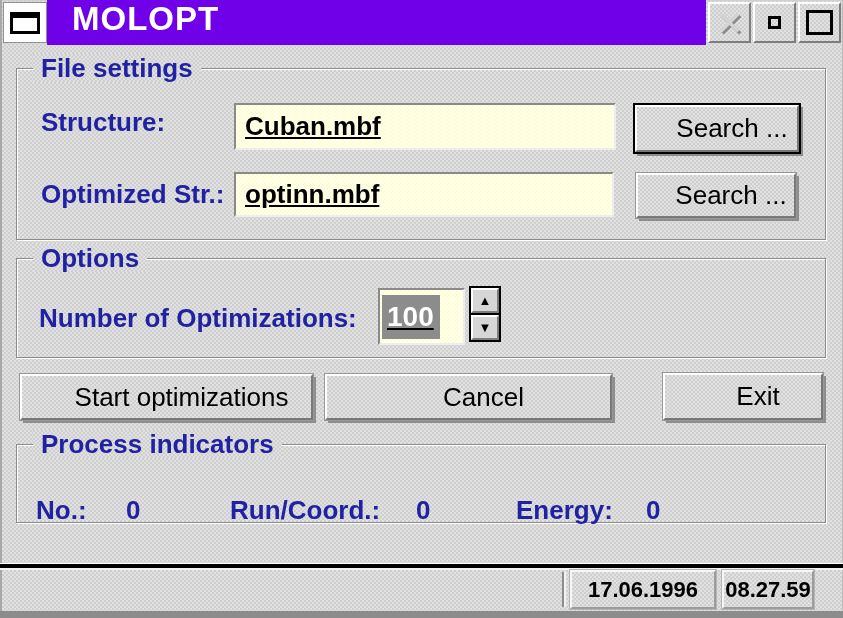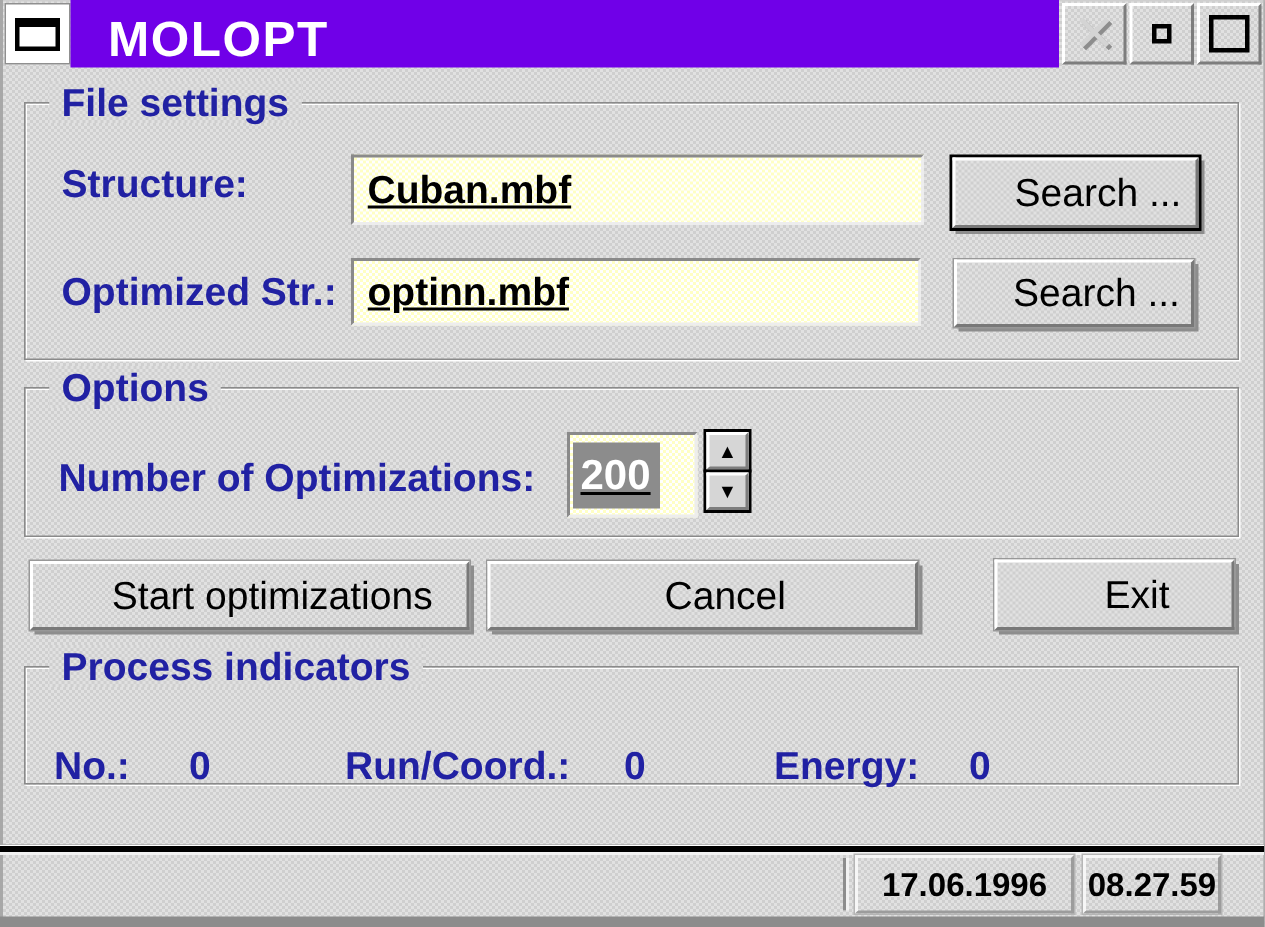--- a/index.html
+++ b/index.html
@@ -25,21 +25,21 @@
   
   .titlebar-zone { position:absolute; left:0; top:0; width:843px; height:45px; }
   .sysbtn {
     position:absolute; left:3px; top:2px; width:44px; height:41px;
     background:#ffffff; border:1px solid #8f8f8f;
     display:flex; align-items:center; justify-content:center;
   }
   .sysicon { width:30px; height:22px; background:#fff; border:3px solid #000; border-top-width:6px; }
   .title-purple {
     position:absolute; left:47px; top:0; width:659px; height:45px;
-    background:#7000e8; display:flex; align-items:flex-end;
+    background:#7000e8; display:flex; align-items:flex-start;
   }
   .title-text { color:#fff; font-size:33px; letter-spacing:1px; padding-left:25px; }
   .tbtn {
     position:absolute; top:2px; width:43px; height:41px;
     border:2px solid; border-color:#ffffff #7d7d7d #7d7d7d #ffffff;
     display:flex; align-items:center; justify-content:center;
   }
   .tbtn.close { left:708px; }
   .tbtn.min   { left:753px; }
   .tbtn.max   { left:798px; }
@@ -172,21 +172,21 @@
     <button class="btn default" id="search-structure">Search ...</button>
     <span class="blue-label" id="optimized-label">Optimized Str.:</span>
     <input class="field dither-yellow" id="optimized-field" type="text" value="optinn.mbf" style="">
     <button class="btn" id="search-optimized">Search ...</button>
   </div>
 
   <div class="group" id="g-options">
     <span class="legend">Options</span>
     <span class="blue-label" id="number-label">Number of Optimizations:</span>
     <div class="spin-field dither-yellow">
-      <span class="spin-sel">200</span>
+      <span class="spin-sel">100</span>
     </div>
     <div class="spinner">
       <div class="spinbtn-wrap">
         <div class="spinbtn">
           <span>▲</span>
         </div>
       </div>
       <div class="spinbtn-wrap">
         <div class="spinbtn">
           <span>▼</span>

